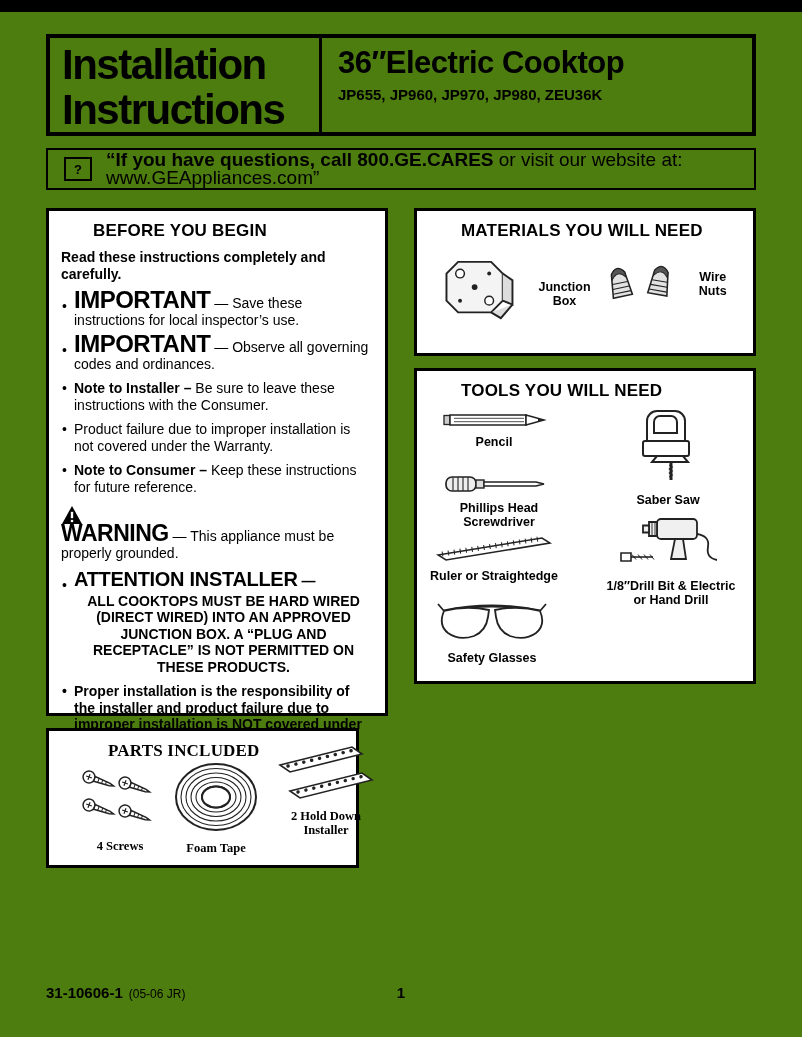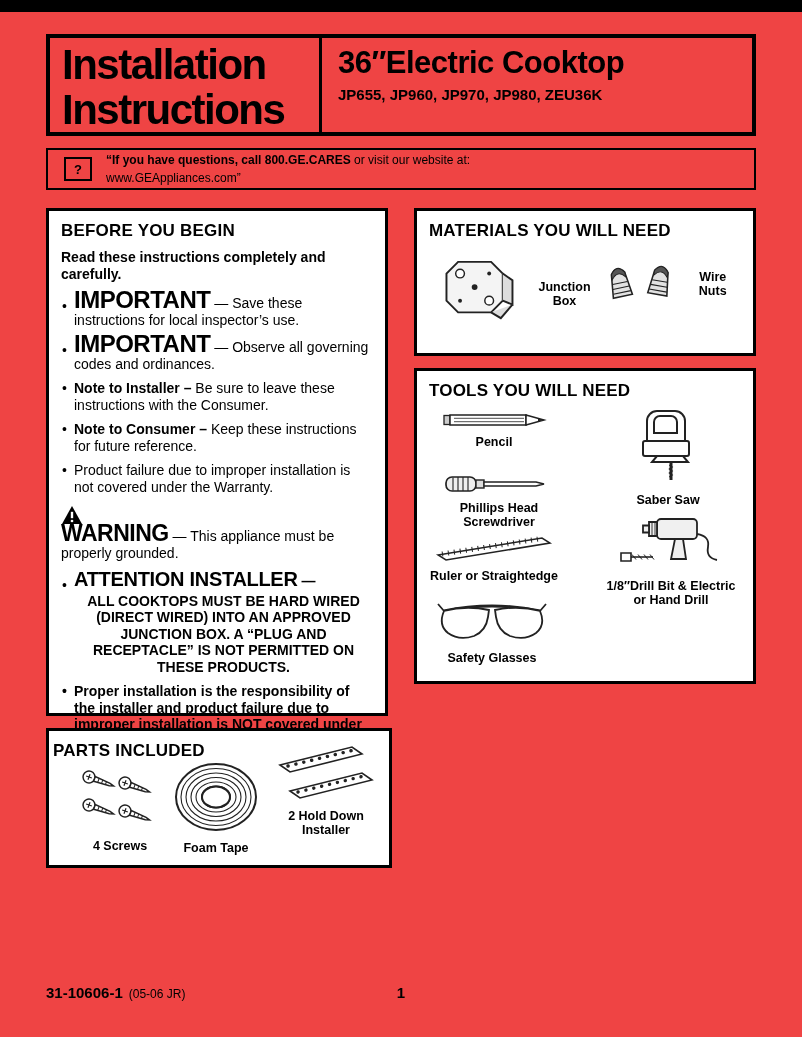--- a/index.html
+++ b/index.html
@@ -1,17 +1,17 @@
 <!DOCTYPE html>
 <html><head>
 <meta charset="utf-8">
 <style>
   html,body { margin:0; padding:0; background:#fff; }
   .page {
-    position:relative; width:802px; height:1037px; background:#ef4444;
+    position:relative; width:802px; height:1037px; background:#4d7c0f;
     font-family:"Liberation Sans", sans-serif; color:#000; overflow:hidden;
   }
   .b { font-weight:bold; }
   .topbar { position:absolute; left:0; top:0; width:802px; height:12px; background:#000; }
 
   
   .header-box {
     position:absolute; left:46px; top:34px; width:710px; height:102px;
     border:4px solid #000; box-sizing:border-box; display:flex;
   }
@@ -29,45 +29,45 @@
   
   .contact-box {
     position:absolute; left:46px; top:148px; width:710px; height:42px;
     border:2px solid #000; box-sizing:border-box; display:flex; align-items:center;
   }
   .q-icon {
     width:24px; height:20px; border:2px solid #000; margin:0 14px 0 16px;
     display:flex; align-items:center; justify-content:center;
     font-size:13px; font-weight:bold; flex:none;
   }
-  .contact-text { font-size:12px; line-height:18px; }
+  .contact-text { font-size:19px; line-height:18px; }
 
   
   .box { position:absolute; border:3px solid #000; box-sizing:border-box; background:#fff; }
-  .sec-title { font-size:17px; font-weight:bold; letter-spacing:0.2px; }
+  .sec-title { font-size:17px; font-weight:bold; letter-spacing:0.2px;margin-left:32px; }
 
   
   .before-box { left:46px; top:208px; width:342px; height:508px; padding:10px 12px; }
   .before-box .sec-title { margin-bottom:8px; }
   .before-box p, .before-box .bullet, .before-box .warn { font-size:14px; line-height:16.5px; }
   .intro { margin:0 0 10px 0; }
   .bullet { position:relative; padding-left:13px; margin:8px 0; }
   .bullet::before { content:"\2022"; position:absolute; left:1px; top:0; }
   .bullet.bigline::before { top:6px; }
   .big1 { font-size:24px; font-weight:bold; letter-spacing:-0.5px; }
   .big2 { font-size:20px; font-weight:bold; letter-spacing:-0.3px; }
   .warn { margin:10px 0; }
   .warn-word { font-size:23px; font-weight:bold; letter-spacing:-0.5px; }
   .warn-tri { vertical-align:-2px; margin-right:1px; }
   .attn-body { font-weight:bold; margin-top:3px; line-height:16.5px;text-align:center; }
 
   
   .materials-box { left:414px; top:208px; width:342px; height:148px; padding:10px 12px; }
   .tools-box { left:414px; top:368px; width:342px; height:316px; padding:10px 12px; }
-  .parts-box { left:46px; top:728px; width:346px; height:140px; padding:10px 4px; }
+  .parts-box { left:46px; top:728px; width:313px; height:140px; padding:10px 27px;font-family:Liberation Serif, serif; }
 
   .mat-row { display:flex; justify-content:space-around; align-items:flex-start; margin-top:14px; }
   .item-col { display:flex; flex-direction:row; align-items:center; }
   .ilabel { font-size:12.5px; font-weight:bold; margin-top:6px; text-align:center; line-height:14px; }
 
   .tool, .part { position:absolute; display:flex; flex-direction:column; align-items:center; }
   .tool-pencil   { left:14px;  top:40px;  width:126px; }
   .tool-sabersaw { left:208px; top:34px;  width:86px; }
   .tool-screwdriver { left:16px; top:102px; width:132px; }
   .tool-ruler    { left:10px;  top:162px; width:134px; }
@@ -124,25 +124,25 @@
 
     <div class="bullet bigline">
       <span class="big1">IMPORTANT</span><span> — Observe all governing codes and ordinances.</span>
     </div>
 
     <div class="bullet">
       <span class="b">Note to Installer –</span><span> Be sure to leave these instructions with the Consumer.</span>
     </div>
 
     <div class="bullet">
+      <span>Product failure due to improper installation is not covered under the Warranty.</span>
+    </div>
+
+    <div class="bullet">
       <span class="b">Note to Consumer –</span><span> Keep these instructions for future reference.</span>
-    </div>
-
-    <div class="bullet">
-      <span>Product failure due to improper installation is not covered under the Warranty.</span>
     </div>
 
     <div class="warn">
       <svg class="warn-tri" width="22" height="20" viewBox="0 0 24 22">
         <path d="M12 1 L23 21 H1 Z" fill="#000"></path>
         <rect x="10.7" y="7.5" width="2.6" height="7" fill="#fff"></rect>
         <circle cx="12" cy="17.6" r="1.5" fill="#fff"></circle>
       </svg><span class="warn-word">WARNING</span><span> — This appliance must be properly grounded.</span>
     </div>
 

